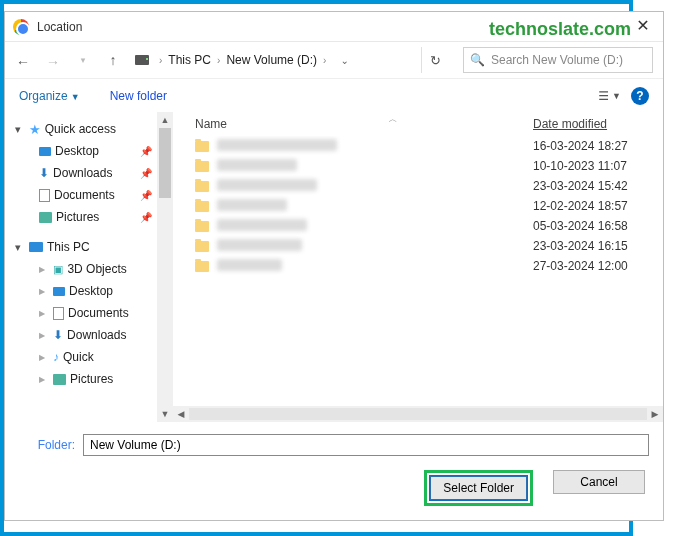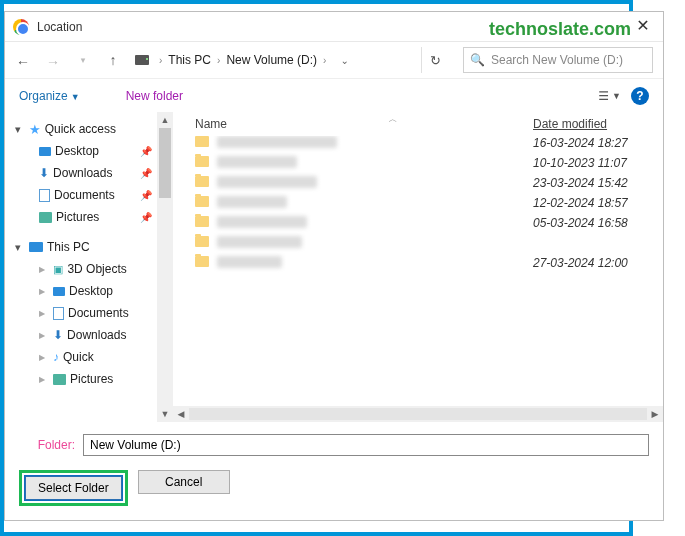--- a/index.html
+++ b/index.html
@@ -16,24 +16,24 @@
 .nav-arrow { width: 24px; height: 24px; display: flex; align-items: center; justify-content: center; color: #555; font-size: 14px; cursor: pointer; }
 .nav-arrow.disabled { color: #bbb; }
 .crumb-wrap { flex: 1; height: 26px; display: flex; align-items: center; padding: 0 4px; font-size: 12px; color: #222; gap: 2px; }
 .crumb-sep { color: #888; padding: 0 4px; font-size: 10px; }
 .crumb-drop { color: #666; font-size: 10px; margin-left: 8px; }
 .drive-icon { width: 14px; height: 10px; background: #555; border-radius: 1px; margin-right: 4px; position: relative; }
 .drive-icon::after { content: ""; position: absolute; right: 1px; top: 3px; width: 2px; height: 2px; background: #9f9; border-radius: 50%; }
 .refresh-btn { width: 28px; height: 26px; border-left: 1px solid #e0e0e0; display: flex; align-items: center; justify-content: center; color: #555; font-size: 13px; cursor: pointer; }
 .search-box { width: 190px; height: 26px; border: 1px solid #d0d0d0; display: flex; align-items: center; padding: 0 6px; font-size: 12px; color: #888; cursor: text; margin-left: 8px; }
 .search-box .mag { margin-right: 6px; color: #888; }
-.toolbar { height: 34px; border-top: 1px solid #eee; display: flex; align-items: center; padding: 6px 14px; font-size: 12px; gap: 46px; }
+.toolbar { height: 34px; border-top: 1px solid #eee; display: flex; align-items: center; padding: 6px 14px; font-size: 12px; gap: 30px; }
 .organize { color: #1a6fb0; cursor: pointer; }
 .organize .caret { font-size: 9px; margin-left: 3px; }
-.newfolder { color: #a21caf; cursor: pointer; }
+.newfolder { color: #1d4ed8; cursor: pointer; }
 .toolbar-right { margin-left: auto; display: flex; align-items: center; gap: 10px; }
 .view-btn { display: flex; align-items: center; gap: 3px; color: #555; cursor: pointer; }
 .help-icon { width: 18px; height: 18px; border-radius: 50%; background: #0067c0; color: #fff; display: flex; align-items: center; justify-content: center; font-size: 12px; font-weight: bold; cursor: pointer; }
 .body { flex: 1; display: flex; min-height: 0; }
 .sidebar { width: 168px; position: relative; font-size: 12px; padding: 6px 0 0 6px; overflow: hidden; }
 .sb-scroll { position: absolute; right: 0; top: 0; width: 16px; height: 100%; background: #f0f0f0; }
 .sb-thumb { position: absolute; top: 16px; left: 2px; width: 12px; height: 70px; background: #c8c8c8; }
 .sb-up, .sb-down { position: absolute; left: 0; width: 16px; height: 16px; text-align: center; font-size: 9px; color: #666; line-height: 16px; }
 .sb-up { top: 0; } .sb-down { bottom: 0; }
 .tree-item { display: flex; align-items: center; height: 22px; padding-left: 4px; cursor: pointer; gap: 4px; }
@@ -51,34 +51,34 @@
 .pic-icon { width: 13px; height: 11px; background: #4db39e; border-radius: 1px; }
 .music-icon { color: #4aa8ff; font-size: 12px; }
 .obj3d-icon { color: #3aa; font-size: 11px; }
 .pin { margin-left: auto; margin-right: 20px; color: #888; font-size: 10px; }
 .fileview { flex: 1; display: flex; flex-direction: column; position: relative; }
 .headers { height: 24px; display: flex; align-items: center; font-size: 12px; color: #444; padding-left: 22px; position: relative; }
 .col-name { flex: 1; }
 .col-date { width: 130px; text-decoration: underline; }
 .sort-caret { position: absolute; left: 44%; top: 1px; font-size: 9px; color: #999; }
 .filelist { flex: 1; overflow: hidden; position: relative; }
-.file-row { display: flex; align-items: flex-start; height: 20px; padding-left: 22px; font-size: 12px; font-style: italic; }
+.file-row { display: flex; align-items: center; height: 20px; padding-left: 22px; font-size: 12px; }
 .file-folder-icon { width: 14px; height: 11px; background: #f9d479; border-radius: 1px; position: relative; margin-right: 8px; flex-shrink: 0; }
 .file-folder-icon::before { content: ""; position: absolute; top: -2px; left: 0; width: 6px; height: 2px; background: #f9d479; border-radius: 1px 1px 0 0; }
 .file-name-blur { flex: 1; }
 .file-name-blur span { display: inline-block; height: 12px; background: #dcdcdc; filter: blur(2px); border-radius: 2px; }
 .file-date { width: 130px; color: #333; }
 .hscroll { height: 16px; background: #f0f0f0; display: flex; align-items: center; }
 .hscroll .harrow { width: 16px; text-align: center; font-size: 9px; color: #666; }
 .hscroll .htrack { flex: 1; height: 12px; background: #e4e4e4; position: relative; }
 .bottom { padding: 12px 14px 14px 14px; }
 .folder-row { display: flex; align-items: center; font-size: 12px; margin-bottom: 14px; }
-.folder-label { width: 56px; text-align: right; margin-right: 8px; color: #ec4899; }
+.folder-label { width: 56px; text-align: right; margin-right: 8px; color: #3b82f6; }
 .folder-input { flex: 1; height: 22px; border: 1px solid #888; padding: 0 6px; font-size: 12px; }
-.btn-row { display: flex; gap: 10px; padding-right: 4px; }
+.btn-row { display: flex; justify-content: flex-end; gap: 20px; padding-right: 4px; }
 .dlg-btn { height: 24px; min-width: 92px; border: 1px solid #adadad; background: #e8e8e8; font-size: 12px; cursor: pointer; padding: 0 12px; }
 .dlg-btn.primary { border: 1px solid #2b6fb3; outline: 1px solid #106ebe; }
 .highlight-box { border: 3px solid #1db954; padding: 3px; display: inline-block; }
 </style>
 </head>
 <body>
 
 <div class="outer">
  <div class="dialog">
   <div class="titlebar">
@@ -219,20 +219,21 @@
               <span class="file-date">12-02-2024 18:57</span>
             </div>
             <div class="file-row">
               <span class="file-folder-icon"></span>
               <span class="file-name-blur"><span style="width:90px"></span></span>
               <span class="file-date">05-03-2024 16:58</span>
             </div>
             <div class="file-row">
               <span class="file-folder-icon"></span>
               <span class="file-name-blur"><span style="width:85px"></span></span>
+              <span class="file-date">23-03-2024 16:15</span>
             </div>
             <div class="file-row">
               <span class="file-folder-icon"></span>
               <span class="file-name-blur"><span style="width:65px"></span></span>
               <span class="file-date">27-03-2024 12:00</span>
             </div>
           </div>
       <div class="hscroll">
         <span class="harrow">◀</span>
         <div class="htrack"></div>

